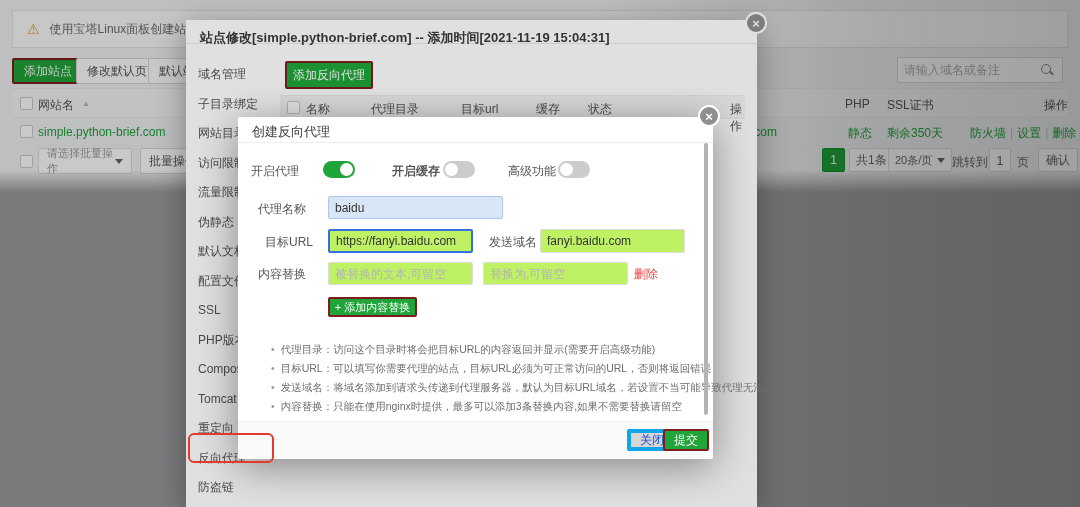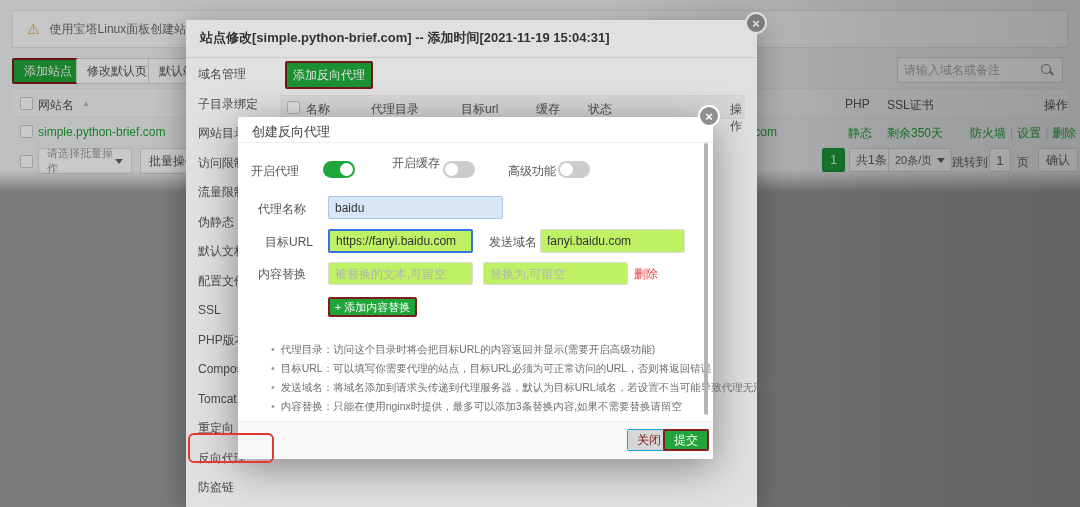--- a/index.html
+++ b/index.html
@@ -36,21 +36,21 @@
   
   #overlay1 { position:absolute; inset:0; z-index:10; pointer-events:none;
     background:
       linear-gradient(to right, rgba(0,0,0,0) 55%, rgba(0,0,0,0.14) 80%, rgba(0,0,0,0.20) 100%),
       linear-gradient(to bottom, rgba(0,0,0,0.10) 0px, rgba(0,0,0,0.10) 170px, rgba(0,0,0,0.42) 192px, rgba(0,0,0,0.42) 100%);
   }
   #overlay2 { position:absolute; inset:0; z-index:30; background:rgba(0,0,0,0.12); pointer-events:none; }
 
   
   #site-modal { left:186px; top:20px; width:571px; height:487px; background:#fff; z-index:20; box-shadow:0 6px 30px rgba(0,0,0,0.35); }
-  .site-modal-header { position:absolute; left:0; top:0; width:100%; height:38px; border-bottom:1px solid #e9e9e9; }
+  .site-modal-header { position:absolute; left:0; top:0; width:100%; height:24px; border-bottom:1px solid #e9e9e9; }
   .site-modal-title { position:absolute; left:14px; top:9px; font-size:13px; font-weight:bold; color:#3b3b3b; }
   .close-circle { position:absolute; width:22px; height:22px; border-radius:50%; background:#8f8f8f; border:2px solid #fff; color:#fff; display:flex; align-items:center; justify-content:center; font-size:13px; font-weight:bold; cursor:pointer; line-height:1; }
   .side-menu { position:absolute; left:0; top:40px; width:82px; }
   .side-item { height:29.5px; line-height:29.5px; padding-left:12px; color:#555; cursor:pointer; white-space:nowrap; }
   .proxy-add-btn { position:absolute; left:99px; top:41px; width:88px; height:28px; }
   .proxy-tbl-header { position:absolute; left:94px; top:75px; width:465px; height:24px; background:#f4f4f6; border-top:1px solid #ececec; border-bottom:1px solid #ececec; }
   .pth { position:absolute; top:5px; color:#555; }
 
   
   #proxy-modal { left:238px; top:117px; width:475px; height:342px; background:#fff; z-index:40; border-radius:2px; box-shadow:0 8px 40px rgba(0,0,0,0.4); }
@@ -65,21 +65,21 @@
   .inp::placeholder { color:#b4b4b4; }
   .inp-selected { background:#d9e6f8; border-color:#aac8ef; }
   .inp-focus { border:2px solid #3470df; }
   .del-link { position:absolute; color:#ef3b3b; cursor:pointer; font-size:12px; }
   .add-replace { position:absolute; left:90px; top:180px; width:89px; height:20px; font-size:11px; border-radius:2px; }
   .note { position:absolute; left:33px; color:#6e6e6e; font-size:10.5px; white-space:nowrap; }
   .note .dot { color:#999; margin-right:6px; }
   .vscroll { position:absolute; left:466px; top:26px; width:4px; height:272px; background:#b3b3b3; border-radius:2px; }
   .proxy-footer { position:absolute; left:0; top:304px; width:100%; height:38px; background:#fafafa; border-top:1px solid #ededed; border-radius:0 0 2px 2px; }
   .ft-btn { position:absolute; top:7px; height:22px; padding:0 9px; font-size:12px; border-radius:2px; }
-  .btn-gray { background:#d6d6d6; color:#7f1d1d; border:1px solid #0ea5e9; }
+  .btn-gray { background:#d6d6d6; color:#1d4ed8; border:4px solid #0ea5e9; }
 
   
   #red-annotation { left:188px; top:433px; width:86px; height:30px; border:2px solid #e23a2e; border-radius:6px; z-index:50; pointer-events:none; }
 </style>
 </head>
 <body>
 
 <div id="screen">
 
   <div id="base">
@@ -182,21 +182,21 @@
   <div id="proxy-modal" class="abs">
     <div class="proxy-modal-header">
       <span class="proxy-modal-title">创建反向代理</span>
     </div>
     <div class="close-circle" style="left:460px; top:-12px;">×</div>
 
     <span class="fld-label" style="left:13px; top:46px;">开启代理</span>
     <div class="toggle on" style="left:85px; top:44px;">
         <span class="knob"></span>
       </div>
-    <span class="fld-label" style="left:154px; top:38px;">开启缓存</span>
+    <span class="fld-label" style="left:154px; top:46px;font-weight:bold;">开启缓存</span>
     <div class="toggle off" style="left:205px; top:44px;">
         <span class="knob"></span>
       </div>
     <span class="fld-label" style="left:270px; top:46px;">高级功能</span>
     <div class="toggle off" style="left:320px; top:44px;">
         <span class="knob"></span>
       </div>
 
     <span class="fld-label" style="left:20px; top:84px;">代理名称</span>
     <input class="inp inp-selected" style="left: 90px; top: 79px; width: 175px;" value="baidu">

